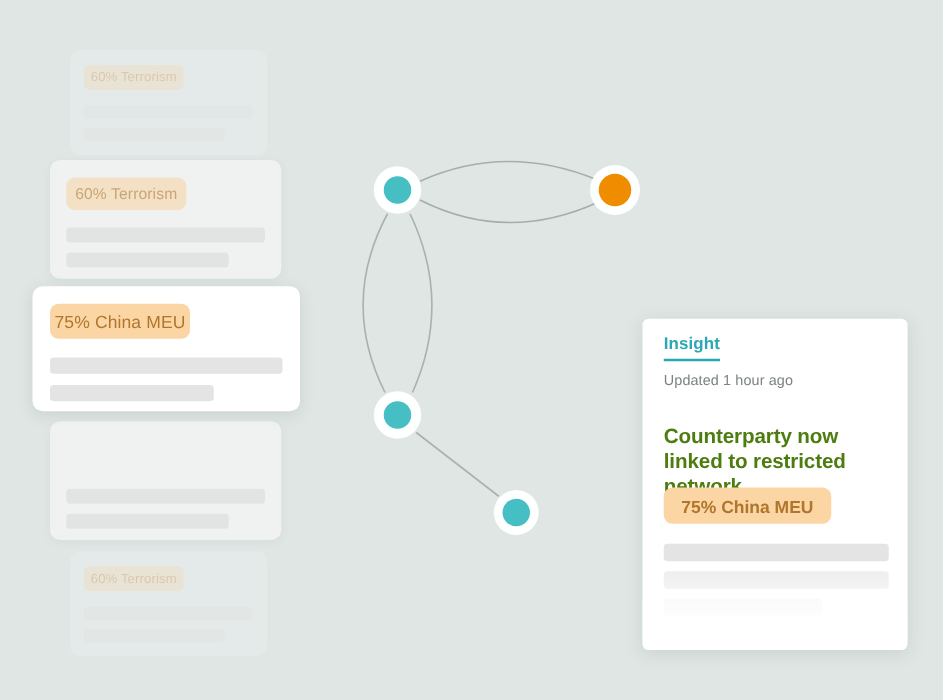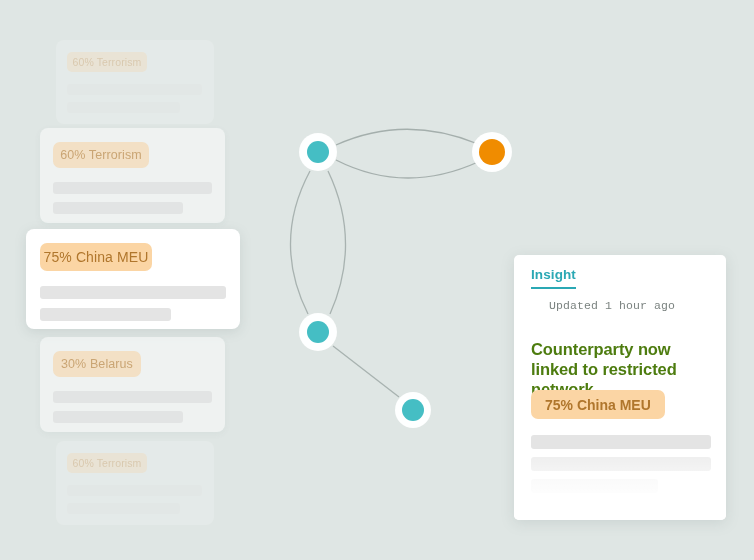--- a/index.html
+++ b/index.html
@@ -163,25 +163,24 @@
     font-size: 13.5px;
     font-weight: bold;
     color: #2aa8b4;
     padding-bottom: 5px;
     border-bottom: 2px solid #2aa8b4;
     letter-spacing: 0.1px;
     text-align: right;
   }
   #insight-updated {
     position: absolute;
-    left: 35px; top: 44px;
+    left: 17px; top: 44px;
     font-size: 11.5px;
     color: #7b8380;
     letter-spacing: 0.1px;
-    font-family: Liberation Mono, monospace;
   }
   #insight-headline {
     position: absolute;
     left: 17px; top: 64px;
     width: 168px;
     font-size: 16.5px;
     font-weight: bold;
     line-height: 1.22;
     color: #4d7c0f;
     letter-spacing: -0.1px;
@@ -240,21 +239,20 @@
       <span class="skel s2"></span>
     </div>
 
     <div class="card" id="card-3">
       <span class="card-badge">75% China MEU</span>
       <span class="skel s1"></span>
       <span class="skel s2"></span>
     </div>
 
     <div class="card" id="card-4">
-      <span class="card-badge">30% Belarus</span>
       <span class="skel s1"></span>
       <span class="skel s2"></span>
     </div>
 
     <div class="card" id="card-5">
       <span class="card-badge">60% Terrorism</span>
       <span class="skel s1"></span>
       <span class="skel s2"></span>
     </div>
 

